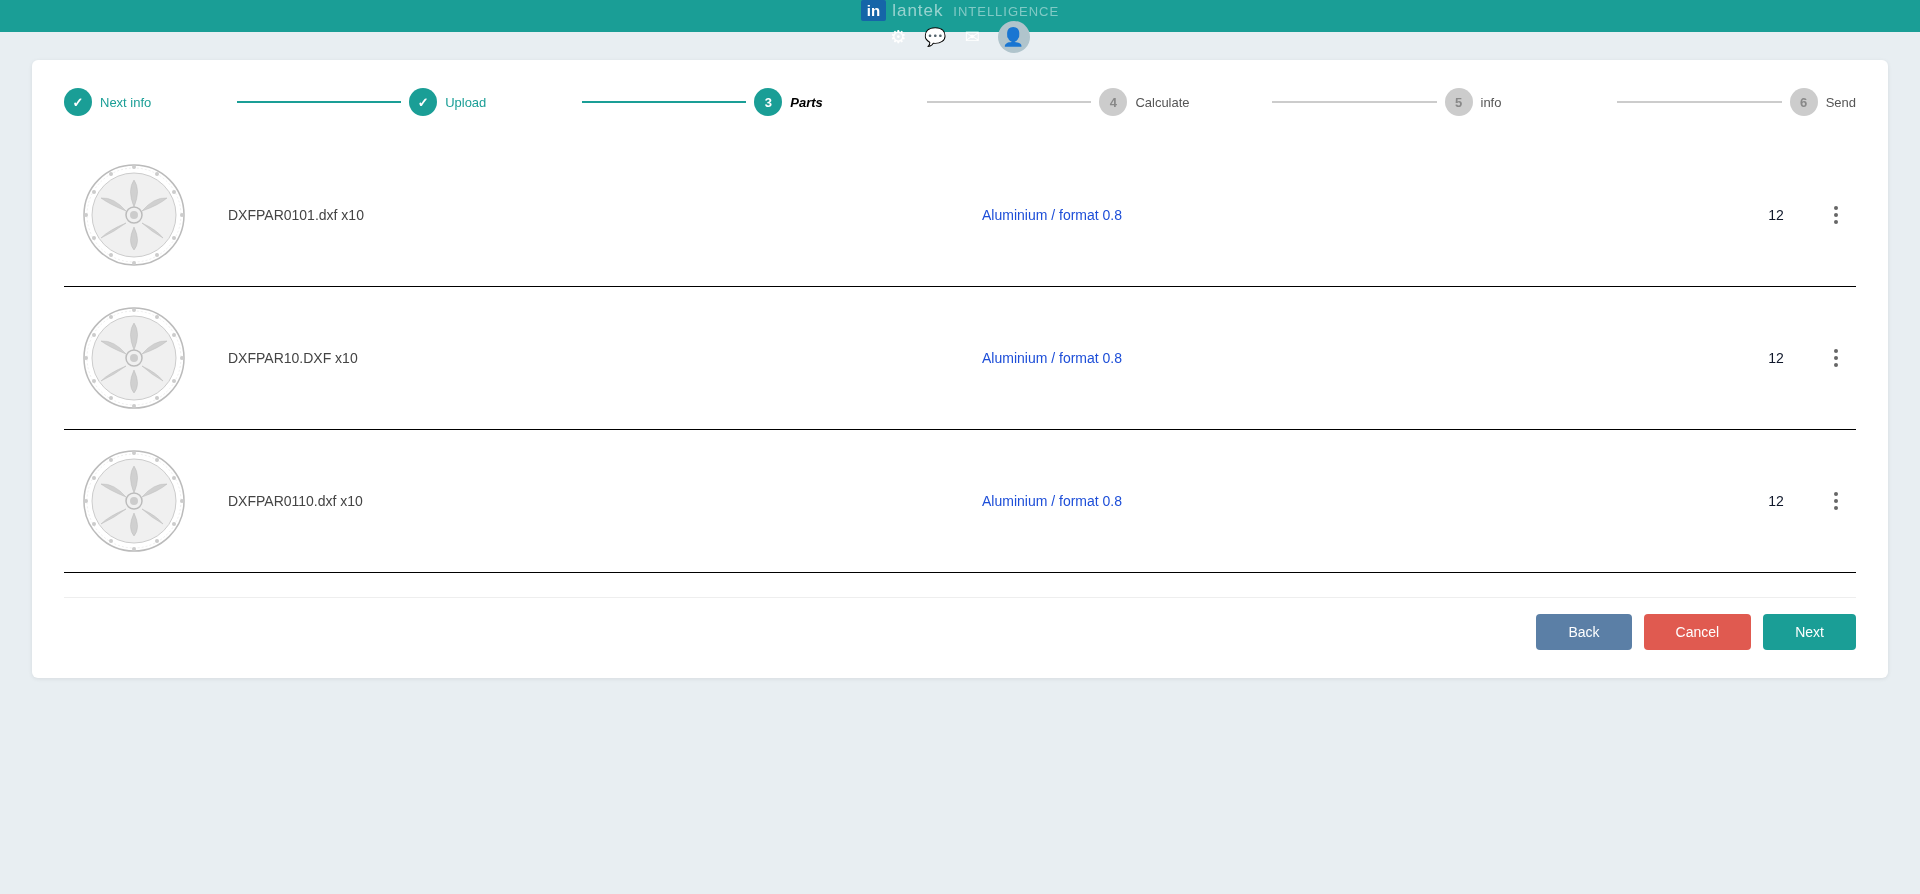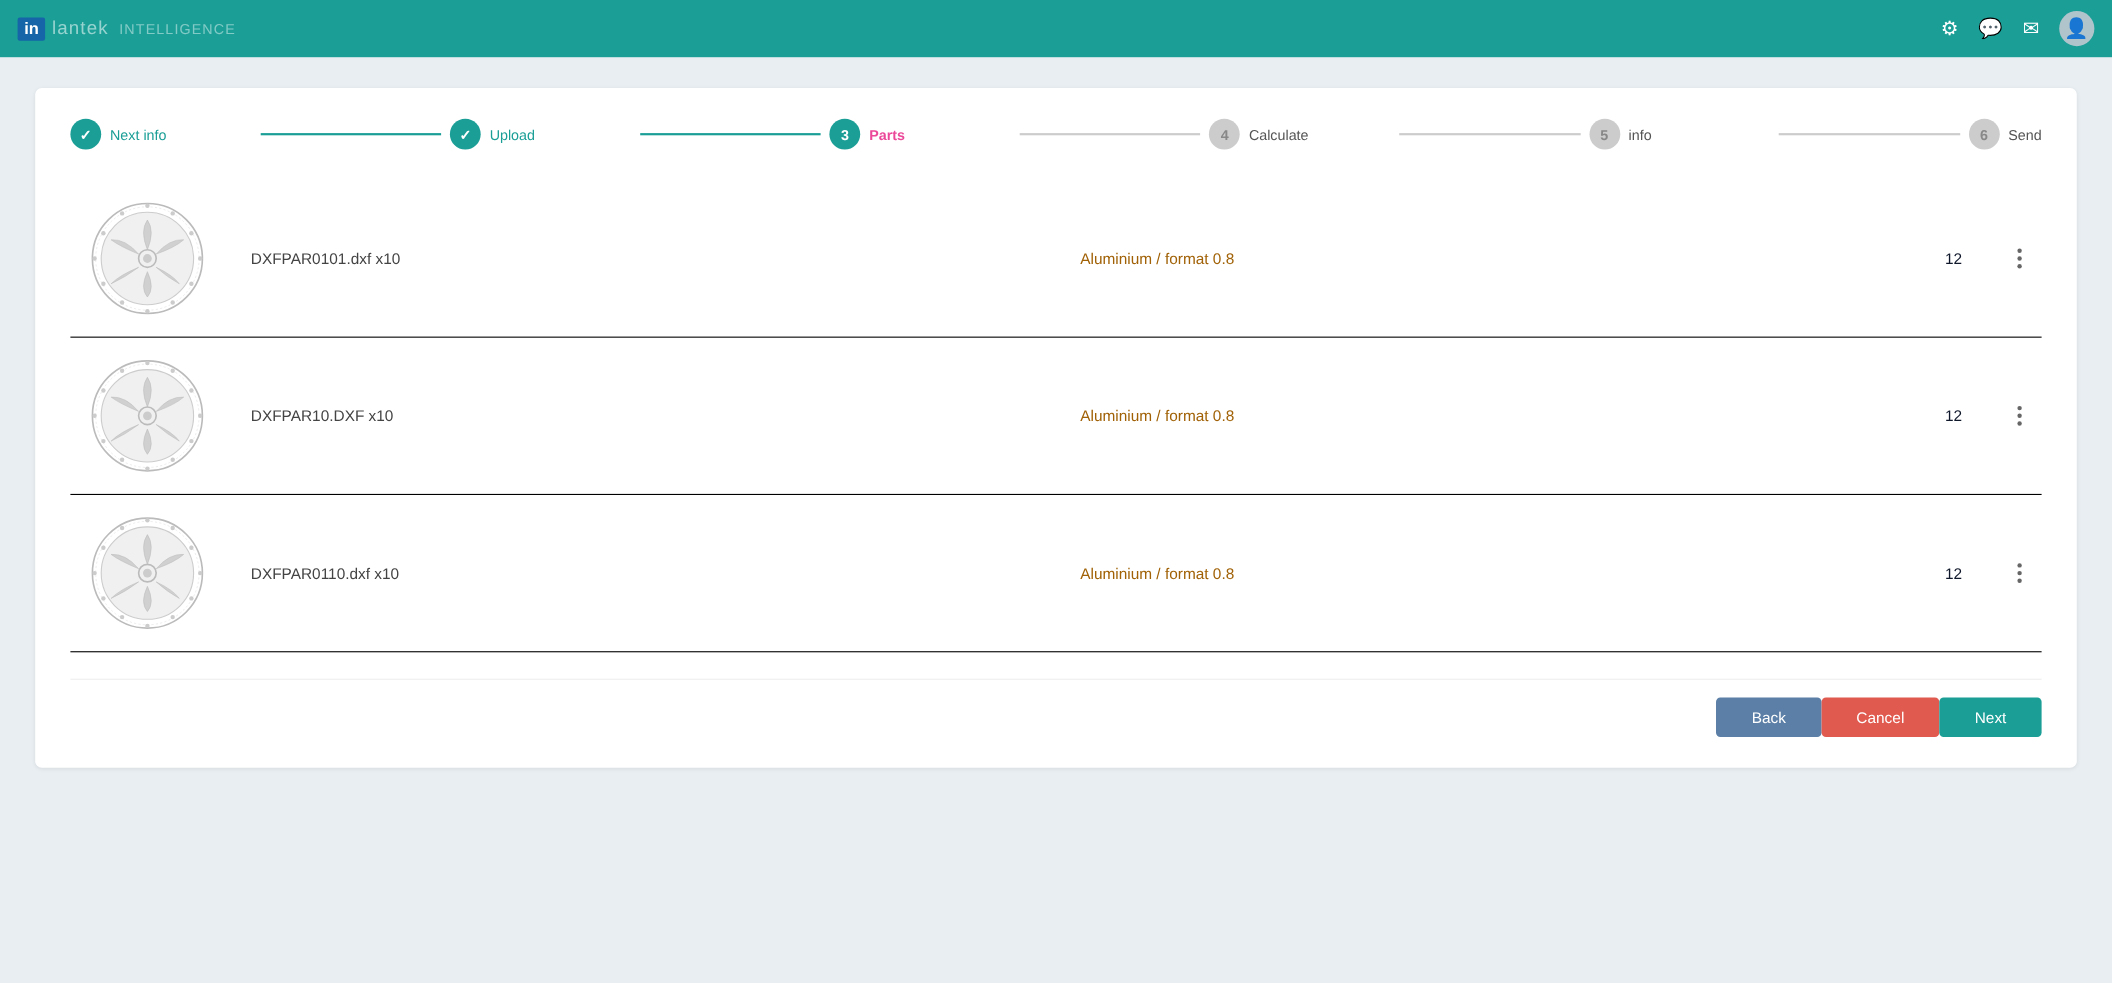--- a/index.html
+++ b/index.html
@@ -6,25 +6,26 @@
     body {
       font-family: 'Segoe UI', Arial, sans-serif;
       background: #e8eef2;
       min-height: 894px;
       font-size: 14px;
     }
 
     
     .topnav {
       background: #1a9e96;
-      height: 52px;
+      height: 32px;
       display: flex;
       align-items: center;
       padding: 0 16px;
       justify-content: space-between;
+      flex-direction: column;
     }
     .topnav-left {
       display: flex;
       align-items: center;
       gap: 6px;
     }
     .topnav-logo-in {
       background: #1565a8;
       color: #fff;
       font-weight: bold;
@@ -126,22 +127,23 @@
     }
     .step-circle.inactive {
       background: #ccc;
       color: #888;
     }
     .step-label {
       font-size: 13px;
       color: #555;
     }
     .step-label.active {
-      color: #ec4899;
+      color: #000000;
       font-weight: 600;
+      font-style: italic;
     }
     .step-label.done {
       color: #1a9e96;
     }
 
     
     .parts-list {
       margin-top: 8px;
     }
     .part-row {
@@ -162,21 +164,21 @@
     }
     .part-info {
       flex: 1;
       padding-left: 24px;
       font-size: 14px;
       color: #444;
     }
     .part-material {
       flex: 1;
       font-size: 14px;
-      color: #a16207;
+      color: #1d4ed8;
     }
     .part-qty {
       width: 80px;
       text-align: center;
       font-size: 14px;
       color: #0f172a;
     }
     .part-actions {
       width: 40px;
       display: flex;
@@ -204,20 +206,21 @@
     
     .disc-svg {
       width: 110px;
       height: 110px;
     }
 
     
     .card-footer {
       display: flex;
       justify-content: flex-end;
+      gap: 12px;
       margin-top: 24px;
       padding-top: 16px;
       border-top: 1px solid #eee;
     }
     .btn {
       padding: 10px 32px;
       border: none;
       border-radius: 4px;
       font-size: 14px;
       font-weight: 500;

